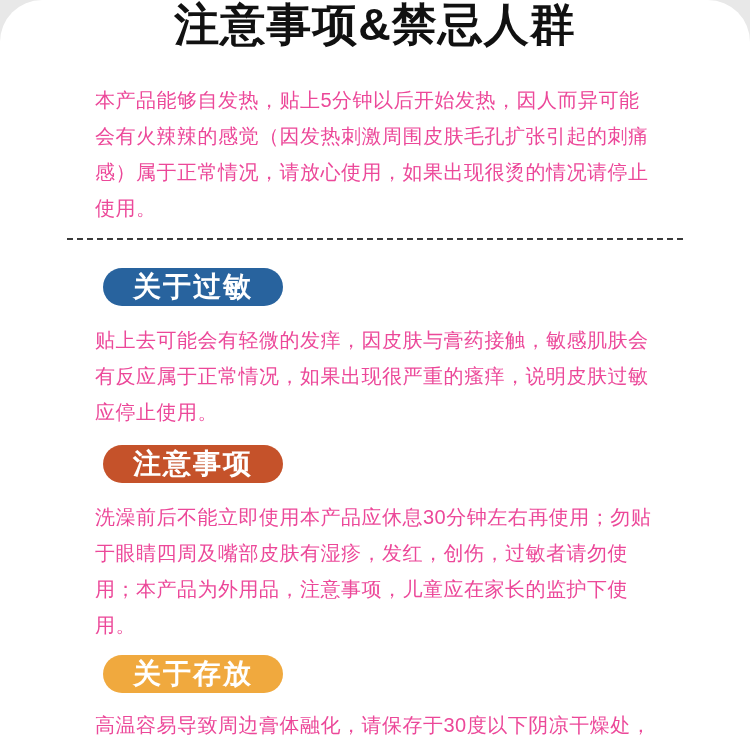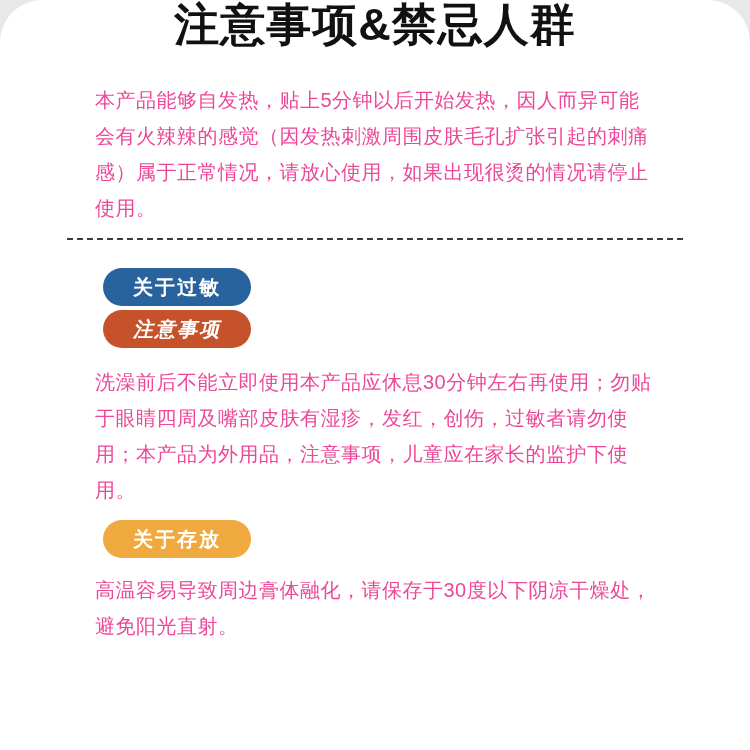--- a/index.html
+++ b/index.html
@@ -46,46 +46,47 @@
     background: repeating-linear-gradient(90deg, #3b3b3b 0 6px, transparent 6px 10px);
   }
   .divider-top    { margin-top: 12px; }
   .badge {
     display: inline-block;
     margin-left: 103px;
     height: 38px;
     line-height: 38px;
     padding: 0 30px;
     border-radius: 20px;
-    font-size: 20px;
+    font-size: 28px;
     font-weight: 700;
     letter-spacing: 2px;
     color: #ffffff;
   }
   .badge-1 { margin-top: 28px; }
   .para-1  { margin-top: 16px; }
-  .badge-2 { margin-top: 4px; font-style: italic; }
+  .badge-2 { margin-top: 15px; }
   .para-2  { margin-top: 16px; }
   .badge-3 { margin-top: 12px; }
   .para-3  { margin-top: 14px; }
   section { display: block; }
 </style>
 </head>
 <body>
 
 <div class="card">
 
   <h1 class="title">注意事项&amp;禁忌人群</h1>
 
   <p class="para intro">本产品能够自发热，贴上5分钟以后开始发热，因人而异可能会有火辣辣的感觉（因发热刺激周围皮肤毛孔扩张引起的刺痛感）属于正常情况，请放心使用，如果出现很烫的情况请停止使用。</p>
 
   <div class="divider divider-top"></div>
 
   <section>
     <div class="badge badge-1" style="background-color: rgb(40, 99, 158);">关于过敏</div>
+    <p class="para para-1">贴上去可能会有轻微的发痒，因皮肤与膏药接触，敏感肌肤会有反应属于正常情况，如果出现很严重的瘙痒，说明皮肤过敏应停止使用。</p>
   </section>
 
   <section>
     <div class="badge badge-2" style="background-color: rgb(197, 82, 42);">注意事项</div>
     <p class="para para-2">洗澡前后不能立即使用本产品应休息30分钟左右再使用；勿贴于眼睛四周及嘴部皮肤有湿疹，发红，创伤，过敏者请勿使用；本产品为外用品，注意事项，儿童应在家长的监护下使用。</p>
   </section>
 
   <section>
     <div class="badge badge-3" style="background-color: rgb(240, 169, 62);">关于存放</div>
     <p class="para para-3">高温容易导致周边膏体融化，请保存于30度以下阴凉干燥处，避免阳光直射。</p>

